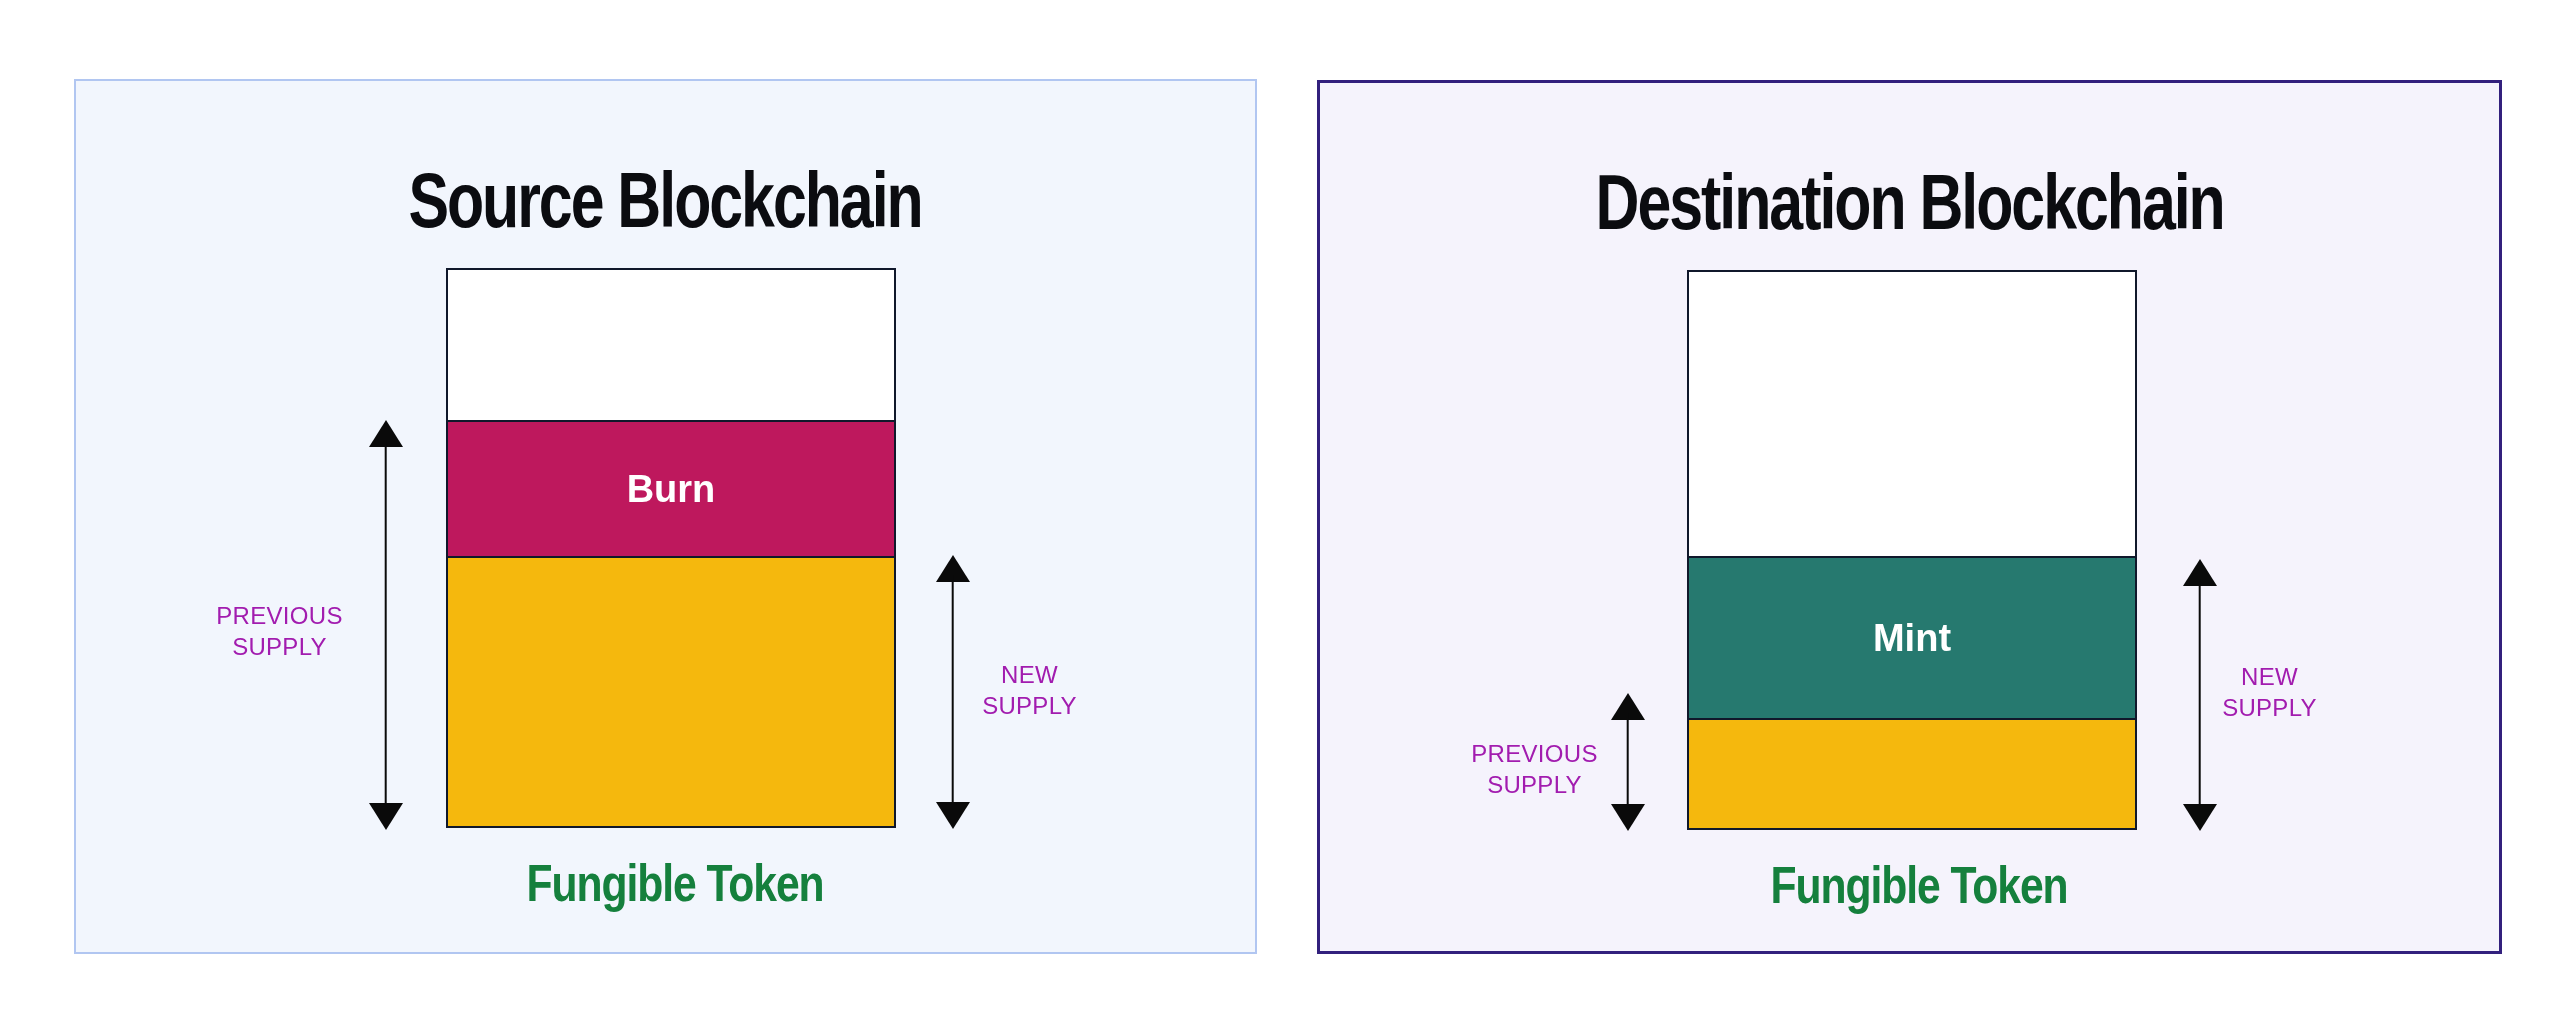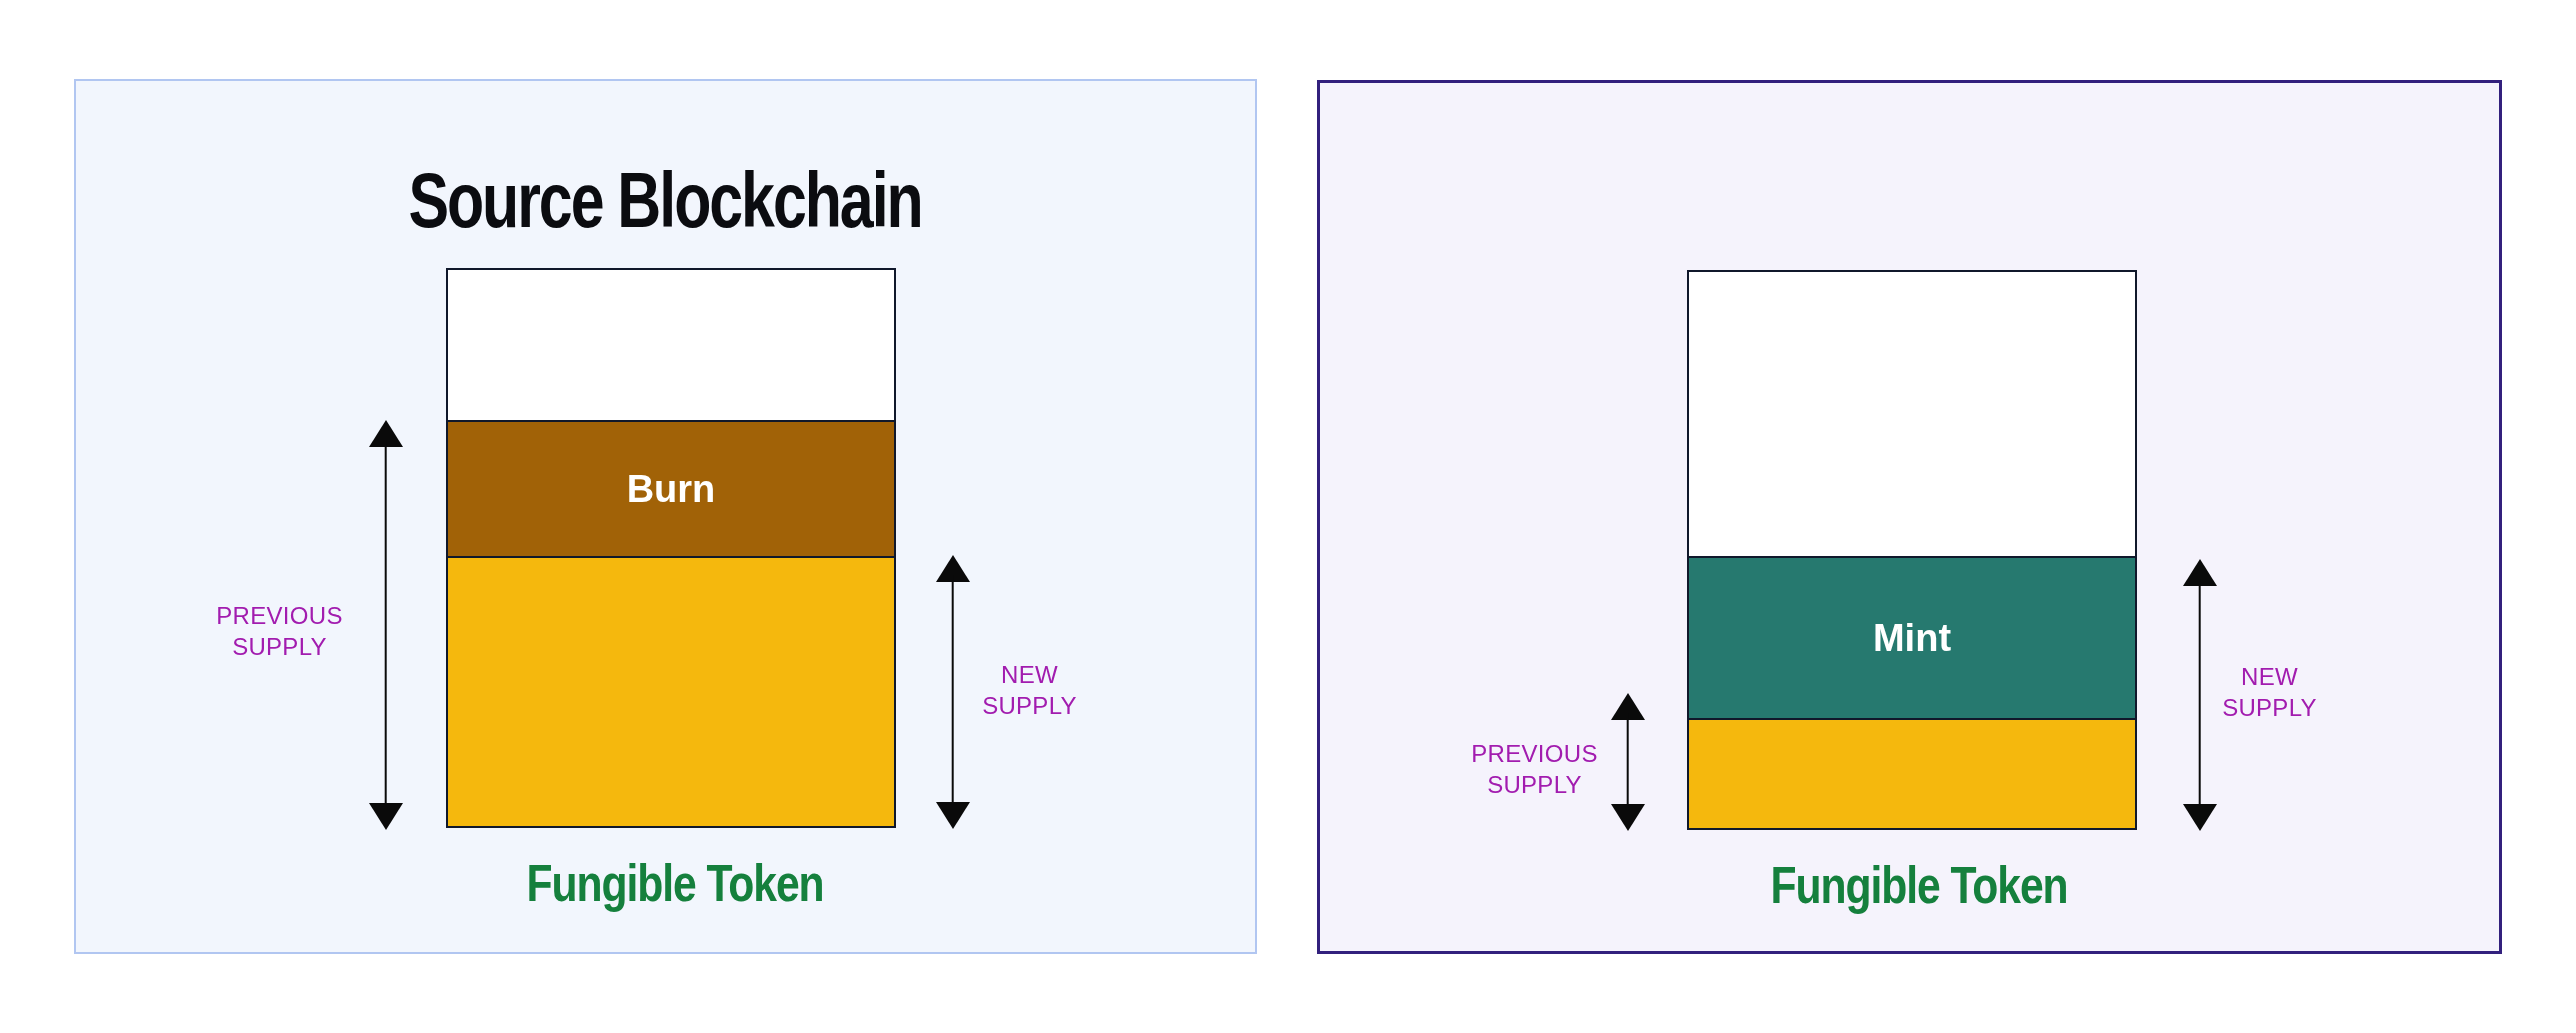--- a/index.html
+++ b/index.html
@@ -94,21 +94,21 @@
 <body>
 
 <div class="panel" id="panel-source" style="background-color: rgb(242, 246, 253);">
 
   <div class="panel-title">
     <span class="squeeze">Source Blockchain</span>
   </div>
 
   <div class="bar">
     <div class="seg seg-top" style="background-color: rgb(255, 255, 255);"></div>
-    <div class="seg seg-action" style="background-color: #a16207;">
+    <div class="seg seg-action" style="background-color: #be185d;">
       <span class="seg-label">Burn</span>
     </div>
     <div class="seg seg-bottom" style="background-color: rgb(245, 184, 13);"></div>
   </div>
 
   <div class="arrow" id="src-prev-arrow">
     <div class="head-up"></div>
     <div class="stem"></div>
     <div class="head-down"></div>
   </div>
@@ -127,20 +127,23 @@
     <div>SUPPLY</div>
   </div>
 
   <div class="panel-caption">
     <span class="squeeze">Fungible Token</span>
   </div>
 </div>
 
 <div class="panel" id="panel-dest" style="background-color: rgb(245, 243, 252);">
 
+  <div class="panel-title">
+    <span class="squeeze">Destination Blockchain</span>
+  </div>
 
   <div class="bar">
     <div class="seg seg-top" style="background-color: rgb(255, 255, 255);"></div>
     <div class="seg seg-action" style="background-color: rgb(38, 121, 111);">
       <span class="seg-label">Mint</span>
     </div>
     <div class="seg seg-bottom" style="background-color: rgb(245, 184, 13);"></div>
   </div>
 
   <div class="arrow" id="dst-prev-arrow">

